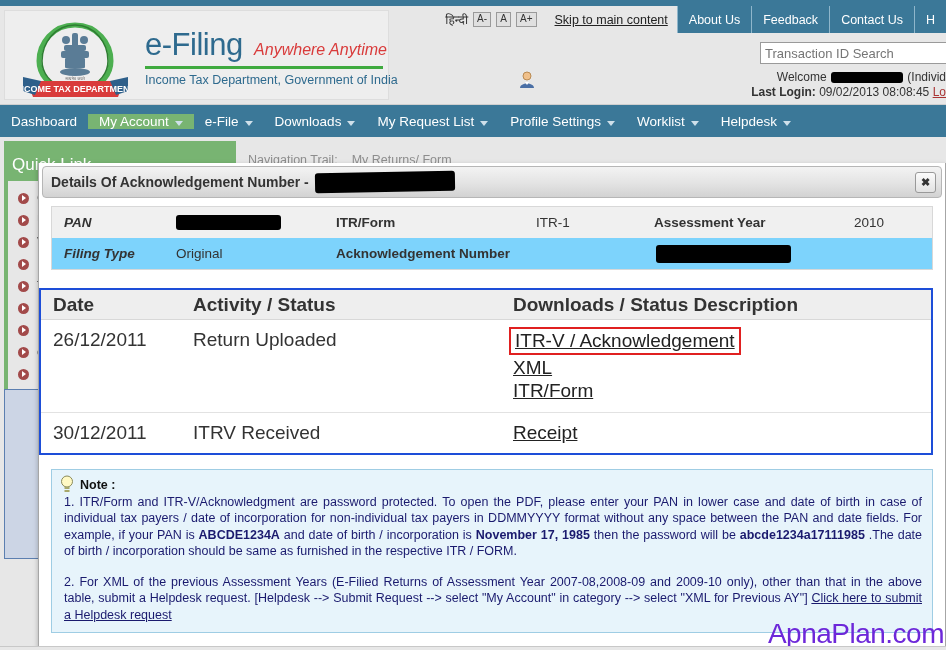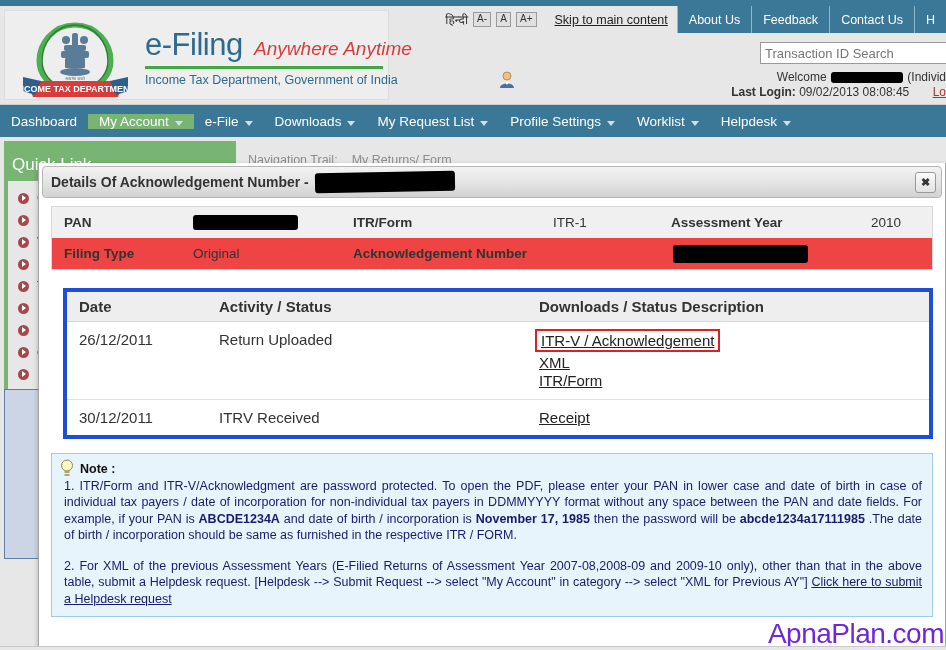--- a/index.html
+++ b/index.html
@@ -44,21 +44,21 @@
     position: absolute;
     left: 140px; top: 16px;
   }
   .brand-line1 { white-space: nowrap; }
   .brand-efiling {
     font-size: 31px;
     color: #2e6a8e;
     letter-spacing: -0.5px;
   }
   .brand-tag {
-    font-size: 19px;
+    font-size: 16px;
     font-style: italic;
     color: #d93b3b;
     margin-left: 7px;
   }
   .brand-rule {
     width: 238px; height: 3px;
     background: #3faa3f;
     margin-top: 3px;
   }
   .brand-sub {
@@ -148,21 +148,21 @@
     width: 16px; height: 17px;
   }
   .redact {
     display: inline-block;
     background: #000000;
     vertical-align: middle;
     border-radius: 3px;
   }
   .redact.r-user { width: 72px; height: 11px; margin: 0 1px; }
   .ll-label { font-weight: bold; }
-  .ll-link { color: #a33; text-decoration: underline; margin-left: 20px; }
+  .ll-link { color: #a33; text-decoration: underline; }
 
   
   .navbar {
     height: 32px;
     background: #3b7898;
     display: flex;
     align-items: center;
     font-size: 13.5px;
   }
   .nav-item {
@@ -317,36 +317,36 @@
     font-size: 13.5px;
     color: #333;
   }
   .info-row {
     display: flex;
     align-items: center;
     height: 31px;
     padding: 0 12px;
   }
   .info-row.alt { background: #f0f0f0; }
-  .info-row.plain { background: #ef4444; }
+  .info-row.plain { background: #7dd3fc; }
   .ilabel { font-weight: bold; }
   .ival { font-weight: normal; }
-  .c-pan-label { width: 129px; }
+  .c-pan-label { width: 112px; font-style: italic; }
   .c-pan-val   { width: 160px; }
   .c-itr-label { width: 200px; }
   .c-itr-val   { width: 118px; }
   .c-ay-label  { width: 200px; }
   .redact.r-pan { width: 105px; height: 15px; }
   .redact.r-ack { width: 135px; height: 18px; }
 
   
   .dtable {
-    margin: 18px 12px 0 24px;
-    border: 4px solid #1d4ed8;
-    font-size: 15px;
+    margin: 18px 12px 0 0;
+    border: 2px solid #1d4ed8;
+    font-size: 19px;
     color: #333;
   }
   .dthead {
     display: flex;
     background: #eeeeee;
     font-weight: bold;
     height: 30px;
     align-items: center;
     border-bottom: 1px solid #d8d8d8;
     padding: 0 12px;

